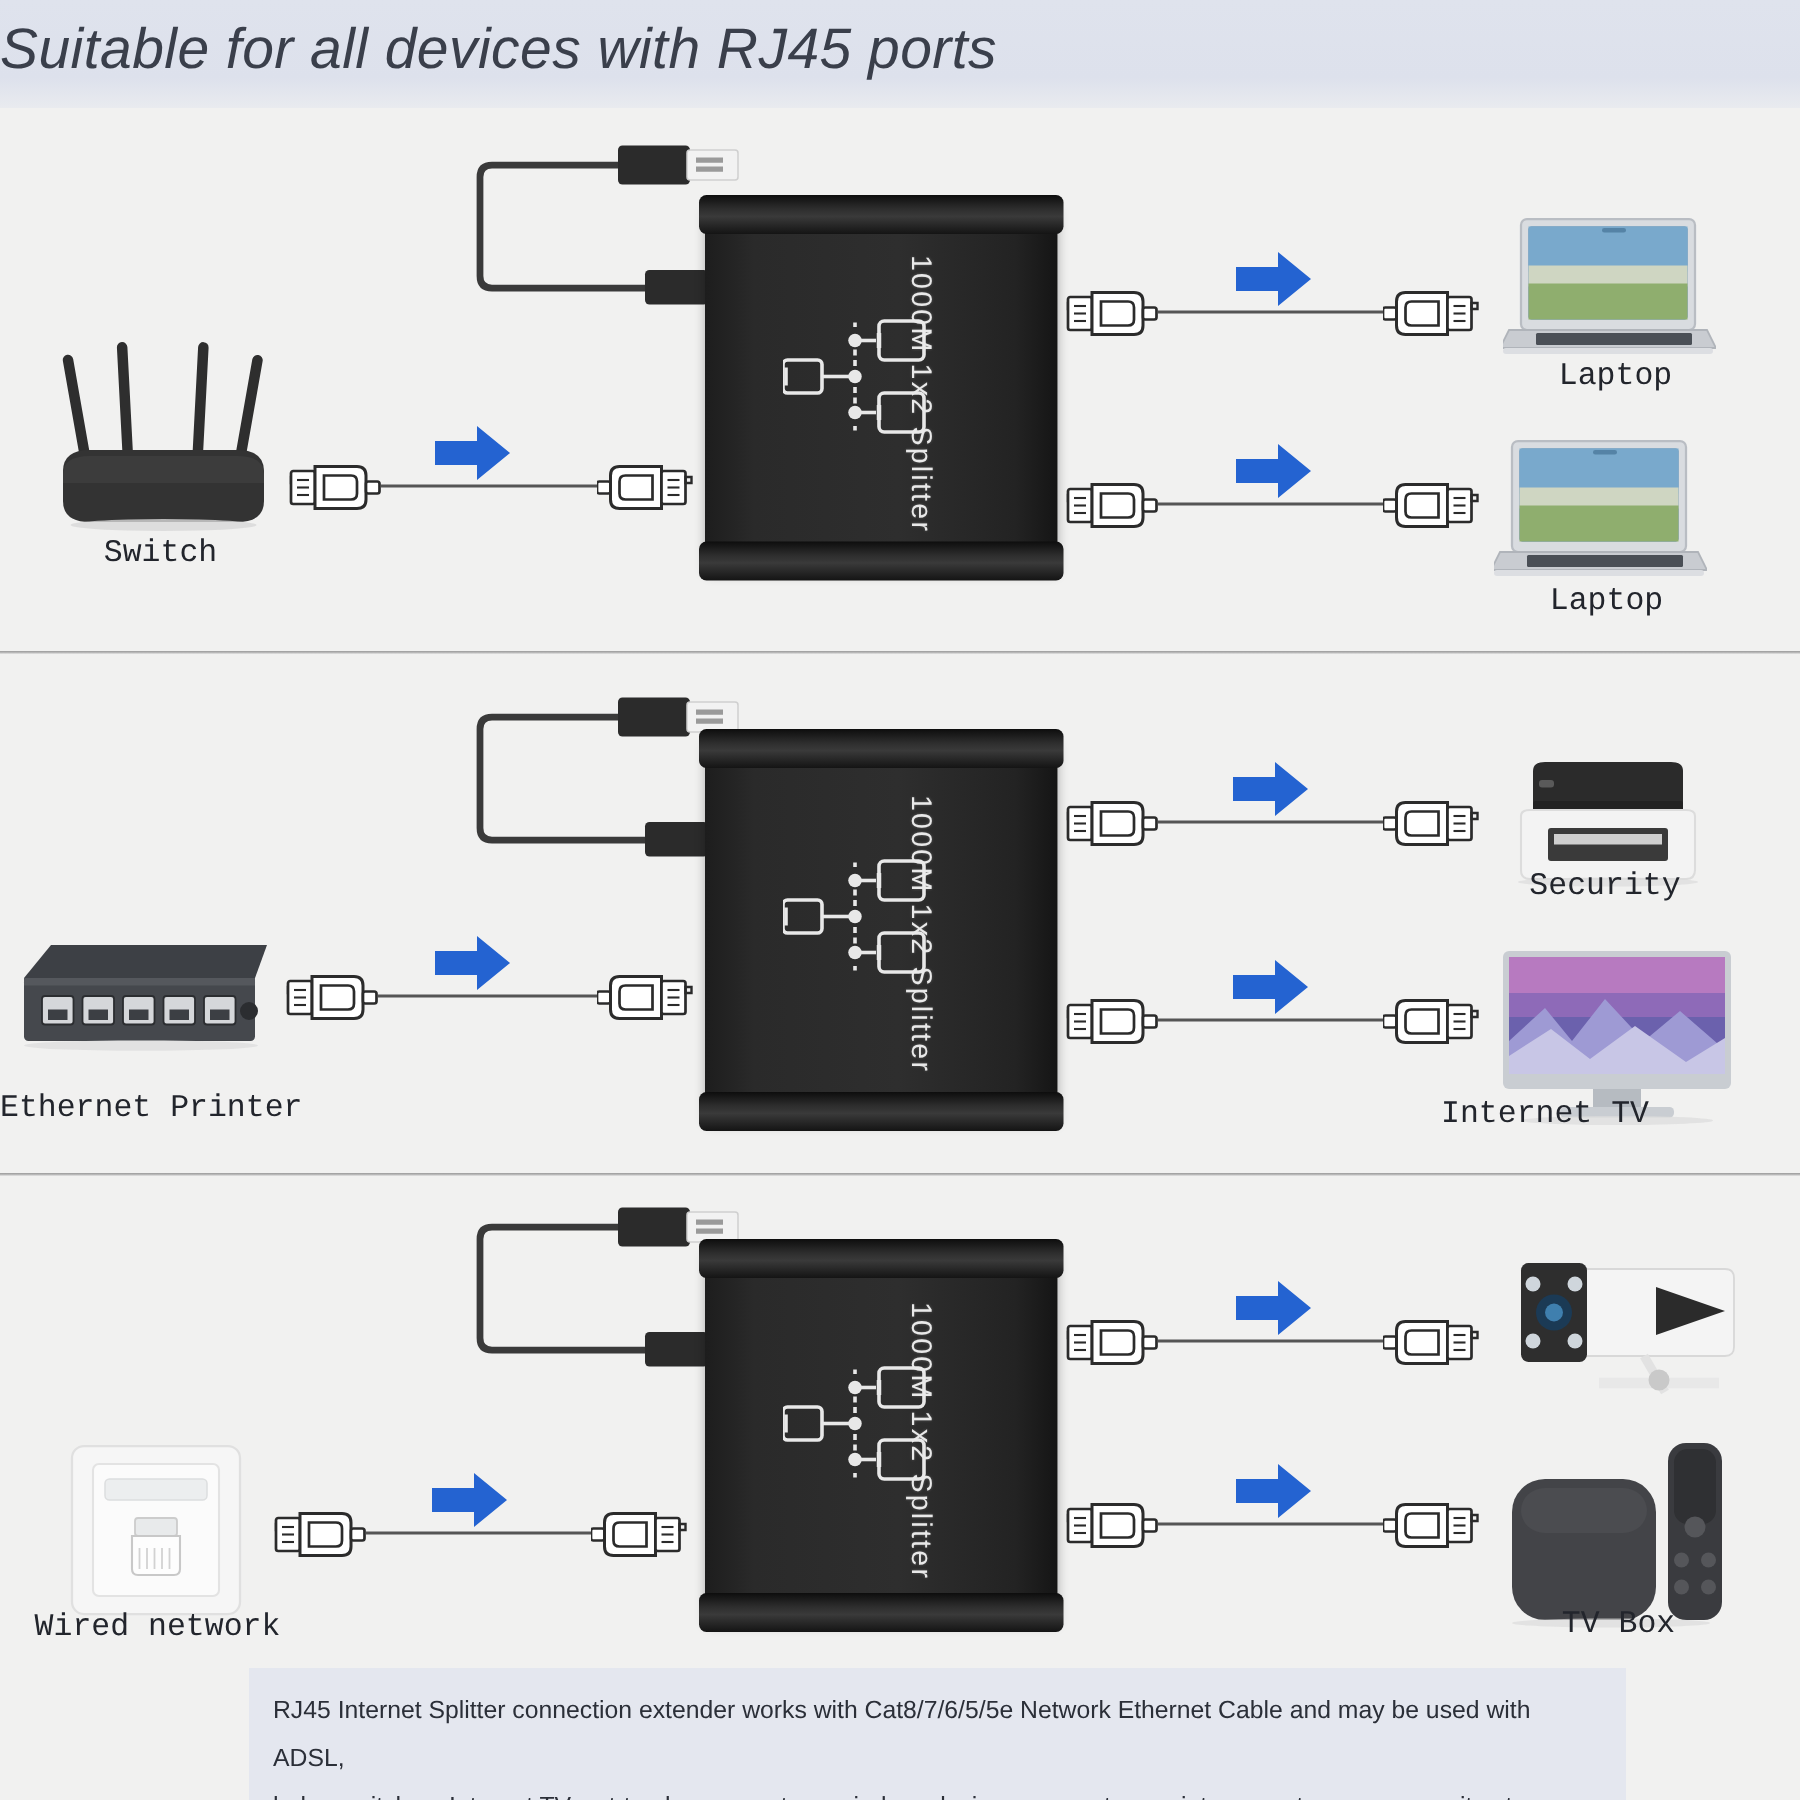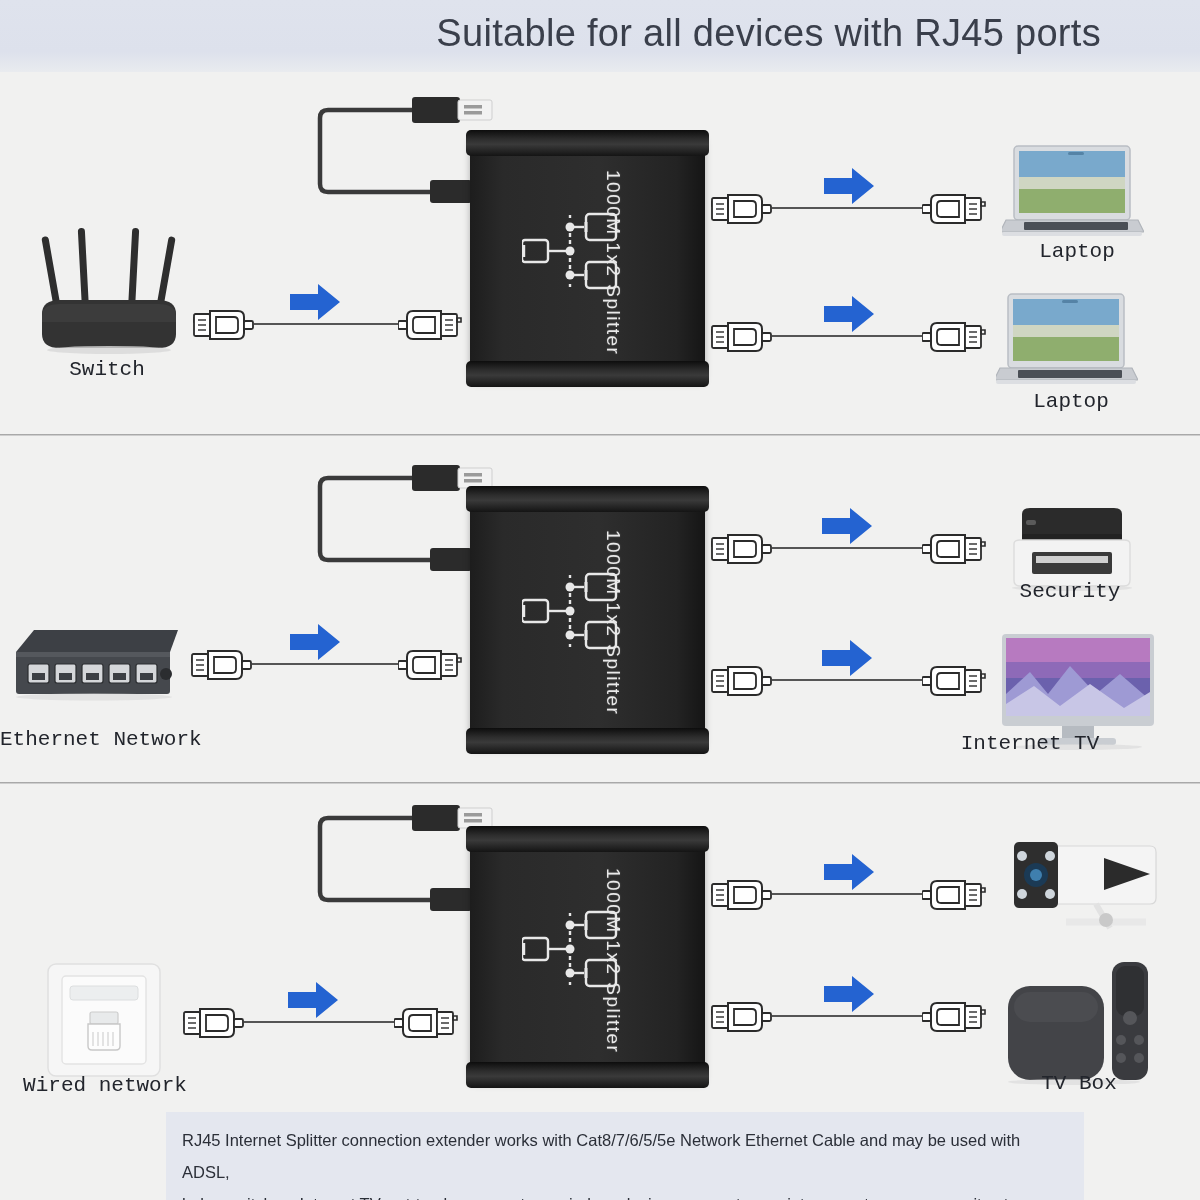--- a/index.html
+++ b/index.html
@@ -11,22 +11,22 @@
     overflow:hidden;
     position:relative;
   }
   
   .header{
     position:absolute;left:0;top:0;width:1200px;height:72px;
     background:linear-gradient(180deg,#dfe3ed 0%,#dde1ec 72%,#e9ebef 100%);
   }
   .header-title{
     position:absolute;left:0;top:12px;width:1101px;
-    text-align:right;font-size:38px;letter-spacing:.3px;
-    color:#3a3f4b;font-weight:400;
+    text-align:left;font-size:38px;letter-spacing:.3px;
+    color:#3a3f4b;font-weight:400;font-style:italic;
   }
   
   .row{position:absolute;left:0;width:1200px;}
   #row-1{top:72px;height:363px;}
   #row-2{top:436px;height:347px;}
   #row-3{top:784px;height:322px;}
   .divider{
     position:absolute;left:0;width:1200px;height:2px;
     background:linear-gradient(180deg,#9a9a9a 0%,#bdbdbd 60%,#e9e9e9 100%);
   }
@@ -328,21 +328,21 @@
     <div class="spl-cap bot"></div>
     <svg class="spl-diagram" style="left:52px;top:78px;" width="100" height="86">
         <use href="#net-diagram"></use>
       </svg>
     <div class="spl-label" style="left:154px;top:38px;">1000M 1x2 Splitter</div>
   </div>
 
   <svg class="abs" style="left:10px;top:182px;" width="172" height="88">
       <use href="#switch-icon"></use>
     </svg>
-  <div class="dev-label" style="left:0px;top:292px;width:196px;">Ethernet Network</div>
+  <div class="dev-label" style="left:0px;top:292px;width:196px;">Ethernet Printer</div>
 
   <svg class="abs" style="left:190px;top:212px;" width="64" height="32">
       <use href="#rj45-left"></use>
     </svg>
   <div class="abs" style="left:252px;top:227px;width:148px;height:2px;background:#555;"></div>
   <svg class="abs" style="left:398px;top:212px;" width="68" height="32">
       <use href="#rj45-right"></use>
     </svg>
   <svg class="abs" style="left:290px;top:188px;" width="56" height="40">
       <use href="#arrow-blue"></use>

